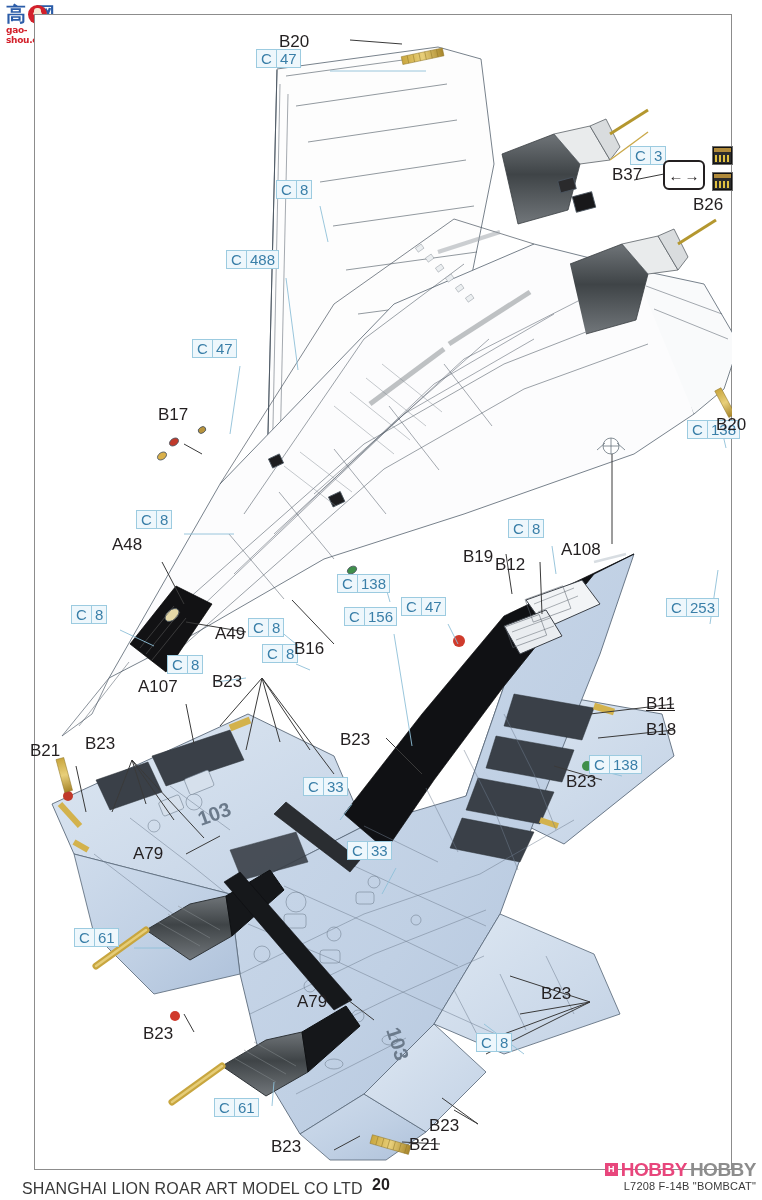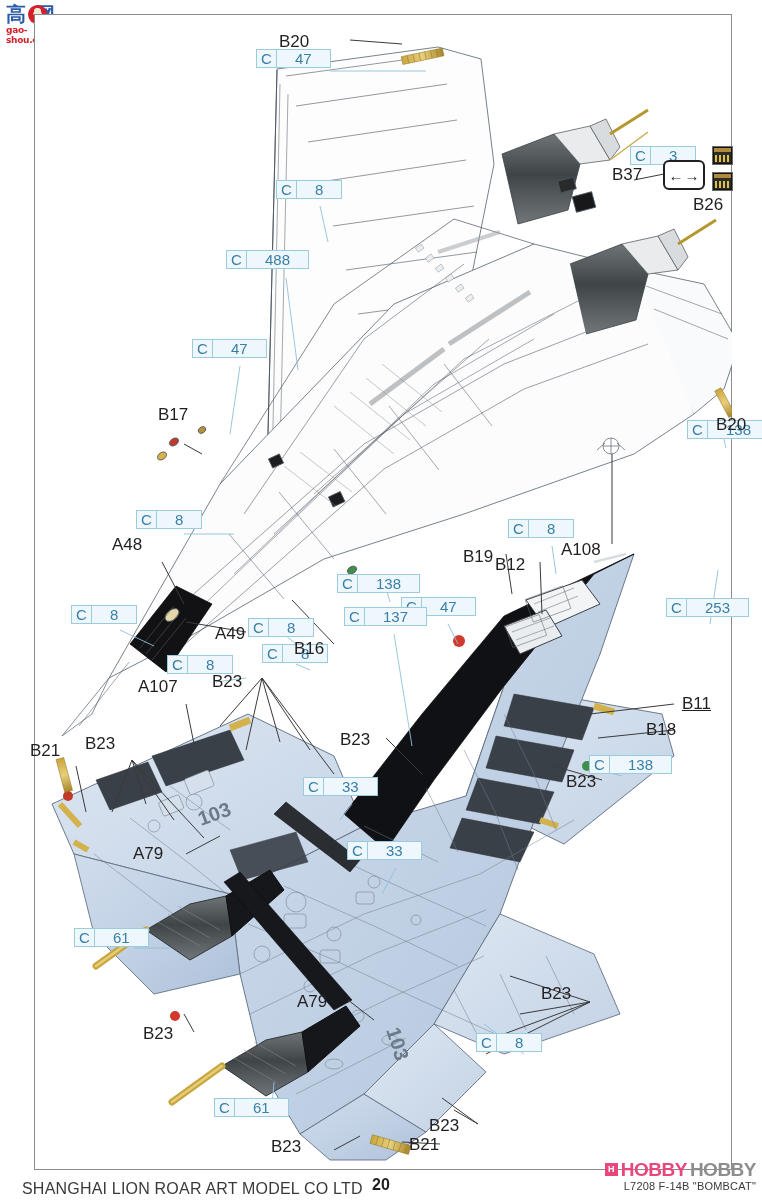--- a/index.html
+++ b/index.html
@@ -25,21 +25,21 @@
   #canvas{position:absolute;left:34px;top:14px;width:698px;height:1156px;overflow:hidden;}
   svg.art{position:absolute;left:0;top:0;width:698px;height:1156px;}
 
   
   .lbl{position:absolute;font-size:17px;line-height:17px;color:#231f20;white-space:nowrap;
        font-family:"Liberation Sans", sans-serif;}
   .clbl{position:absolute;display:inline-flex;align-items:stretch;
        border:1px solid #9ccbe0;background:#eef7fc;height:19px;box-sizing:border-box;}
   .clbl .c{display:flex;align-items:center;justify-content:center;min-width:15px;padding:0 2px;
        font-size:15px;color:#3a7fa8;font-family:"Liberation Sans", sans-serif;}
-  .clbl .n{display:flex;align-items:center;justify-content:center;padding:0 18px;
+  .clbl .n{display:flex;align-items:center;justify-content:center;padding:0 3px;
        font-size:15px;color:#3a7fa8;border-left:1px solid #9ccbe0;
        font-family:"Liberation Sans", sans-serif;}
 
   
   #b37-sym{position:absolute;left:663px;top:160px;width:38px;height:26px;
        border:2px solid #231f20;border-radius:6px;background:#fff;
        display:flex;align-items:center;justify-content:center;gap:1px;}
   #b37-sym span{font-size:15px;line-height:15px;color:#231f20;}
 
   
@@ -469,21 +469,21 @@
     <div class="clbl" style="left: 666px; top: 598px;">
       <span class="c">C</span>
       <span class="n">253</span>
     </div>
     <div class="clbl" style="left: 248px; top: 618px;">
       <span class="c">C</span>
       <span class="n">8</span>
     </div>
     <div class="clbl" style="left: 344px; top: 607px;">
       <span class="c">C</span>
-      <span class="n">137</span>
+      <span class="n">156</span>
     </div>
     <div class="clbl" style="left: 262px; top: 644px;">
       <span class="c">C</span>
       <span class="n">8</span>
     </div>
     <div class="clbl" style="left: 167px; top: 655px;">
       <span class="c">C</span>
       <span class="n">8</span>
     </div>
     <div class="clbl" style="left: 589px; top: 755px;">
@@ -518,21 +518,21 @@
     <div class="lbl" style="left: 693px; top: 196px;">B26</div>
     <div class="lbl" style="left: 716px; top: 416px;">B20</div>
     <div class="lbl" style="left: 158px; top: 406px;">B17</div>
     <div class="lbl" style="left: 561px; top: 541px;">A108</div>
     <div class="lbl" style="left: 112px; top: 536px;">A48</div>
     <div class="lbl" style="left: 215px; top: 625px;">A49</div>
     <div class="lbl" style="left: 294px; top: 640px;">B16</div>
     <div class="lbl" style="left: 138px; top: 678px;">A107</div>
     <div class="lbl" style="left: 463px; top: 548px;">B19</div>
     <div class="lbl" style="left: 495px; top: 556px;">B12</div>
-    <div class="lbl" style="left: 682px; top: 695px; text-decoration: underline;">B11</div>
+    <div class="lbl" style="left: 646px; top: 695px; text-decoration: underline;">B11</div>
     <div class="lbl" style="left: 646px; top: 721px;">B18</div>
     <div class="lbl" style="left: 566px; top: 773px;">B23</div>
     <div class="lbl" style="left: 212px; top: 673px;">B23</div>
     <div class="lbl" style="left: 340px; top: 731px;">B23</div>
     <div class="lbl" style="left: 30px; top: 742px;">B21</div>
     <div class="lbl" style="left: 85px; top: 735px;">B23</div>
     <div class="lbl" style="left: 133px; top: 845px;">A79</div>
     <div class="lbl" style="left: 297px; top: 993px;">A79</div>
     <div class="lbl" style="left: 143px; top: 1025px;">B23</div>
     <div class="lbl" style="left: 541px; top: 985px;">B23</div>

